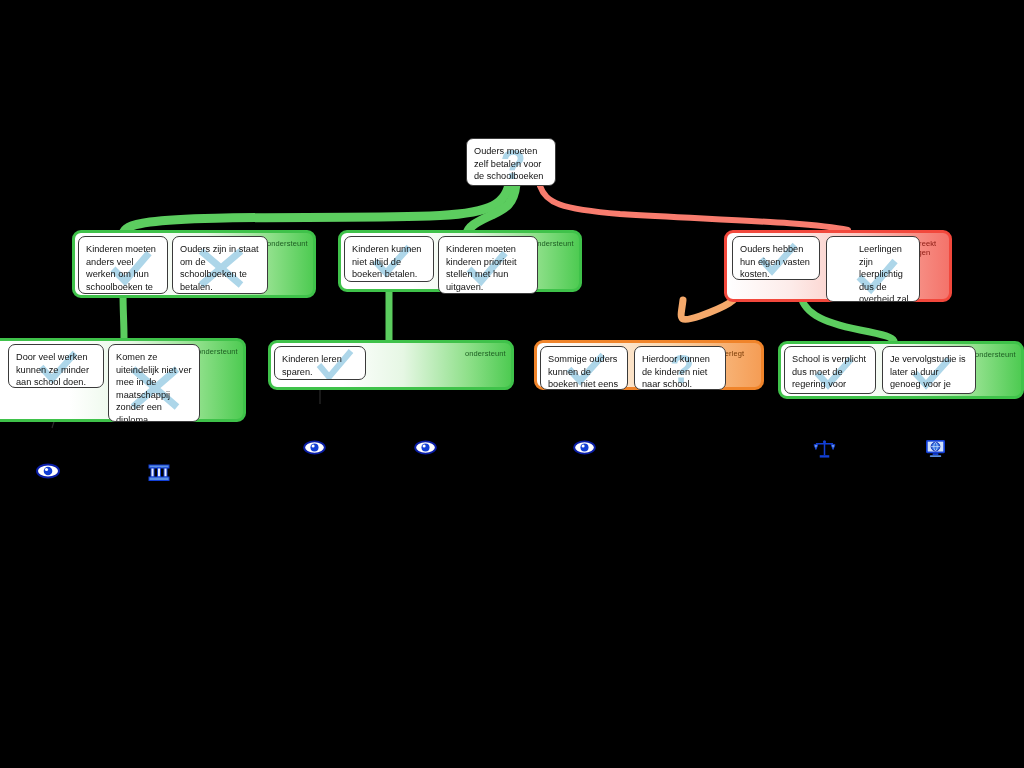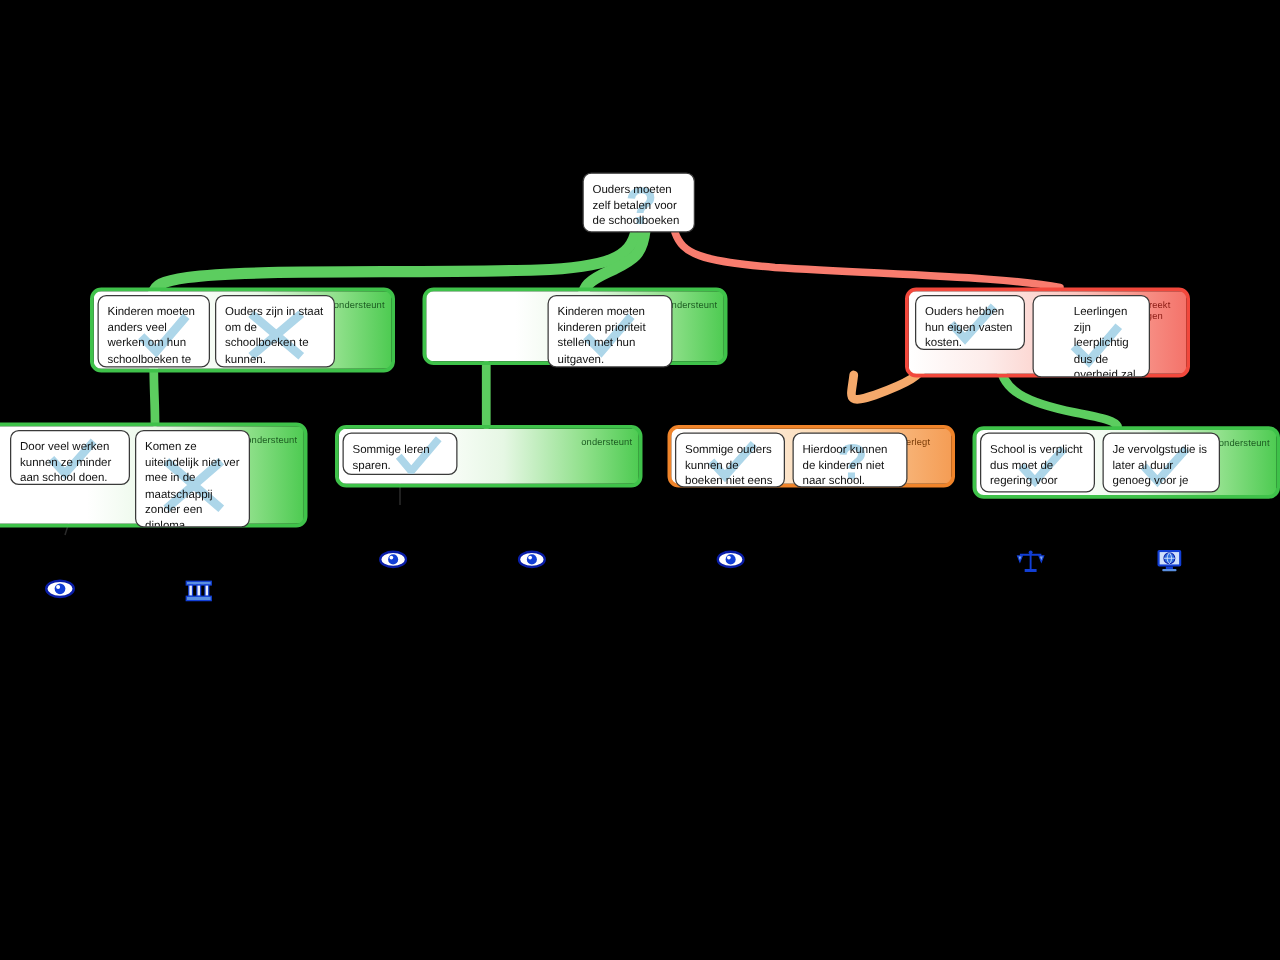--- a/index.html
+++ b/index.html
@@ -125,25 +125,33 @@
       </svg>
     </span>
     <span class="txt">Kinderen moeten anders veel werken om hun schoolboeken te betalen.</span>
   </div>
   <div class="card" style="left:172px; top:236px; width:96px; height:58px;">
     <span class="mark" style="left:22px; top:8px;">
       <svg width="52" height="46" viewBox="0 0 52 46">
         <path d="M6 6 L46 40 M46 6 L6 40" fill="none" stroke="#a9d4e8" stroke-width="7" stroke-linecap="butt"></path>
       </svg>
     </span>
-    <span class="txt">Ouders zijn in staat om de schoolboeken te kunnen.</span>
+    <span class="txt">Ouders zijn in staat om de schoolboeken te betalen.</span>
   </div>
 
   <div class="group support" style="left:338px; top:230px; width:244px; height:62px;">
     <span class="group-label">ondersteunt</span>
+  </div>
+  <div class="card" style="left:344px; top:236px; width:90px; height:46px;">
+    <span class="mark" style="left:26px; top:6px;">
+      <svg width="42" height="38" viewBox="0 0 42 38">
+        <path d="M4 18 L15 30 L38 4" fill="none" stroke="#a9d4e8" stroke-width="6.5"></path>
+      </svg>
+    </span>
+    <span class="txt">Kinderen kunnen niet altijd de boeken betalen.</span>
   </div>
   <div class="card" style="left:438px; top:236px; width:100px; height:58px;">
     <span class="mark" style="left:26px; top:12px;">
       <svg width="46" height="40" viewBox="0 0 46 40">
         <path d="M4 20 L16 32 L40 4" fill="none" stroke="#a9d4e8" stroke-width="7"></path>
       </svg>
     </span>
     <span class="txt">Kinderen moeten kinderen prioriteit stellen met hun uitgaven.</span>
   </div>
 
@@ -189,21 +197,21 @@
 
   <div class="group support" style="left:268px; top:340px; width:246px; height:50px;">
     <span class="group-label">ondersteunt</span>
   </div>
   <div class="card" style="left:274px; top:346px; width:92px; height:34px;">
     <span class="mark" style="left:40px; top:2px;">
       <svg width="40" height="34" viewBox="0 0 40 34">
         <path d="M4 16 L14 28 L36 2" fill="none" stroke="#a9d4e8" stroke-width="6"></path>
       </svg>
     </span>
-    <span class="txt">Sommige leren sparen.</span>
+    <span class="txt">Kinderen leren sparen.</span>
   </div>
 
   <div class="group refute" style="left:534px; top:340px; width:230px; height:50px;">
     <span class="group-label">weerlegt</span>
   </div>
   <div class="card" style="left:540px; top:346px; width:88px; height:44px;">
     <span class="mark" style="left:24px; top:4px;">
       <svg width="42" height="38" viewBox="0 0 42 38">
         <path d="M4 18 L15 30 L38 4" fill="none" stroke="#a9d4e8" stroke-width="6.5"></path>
       </svg>

